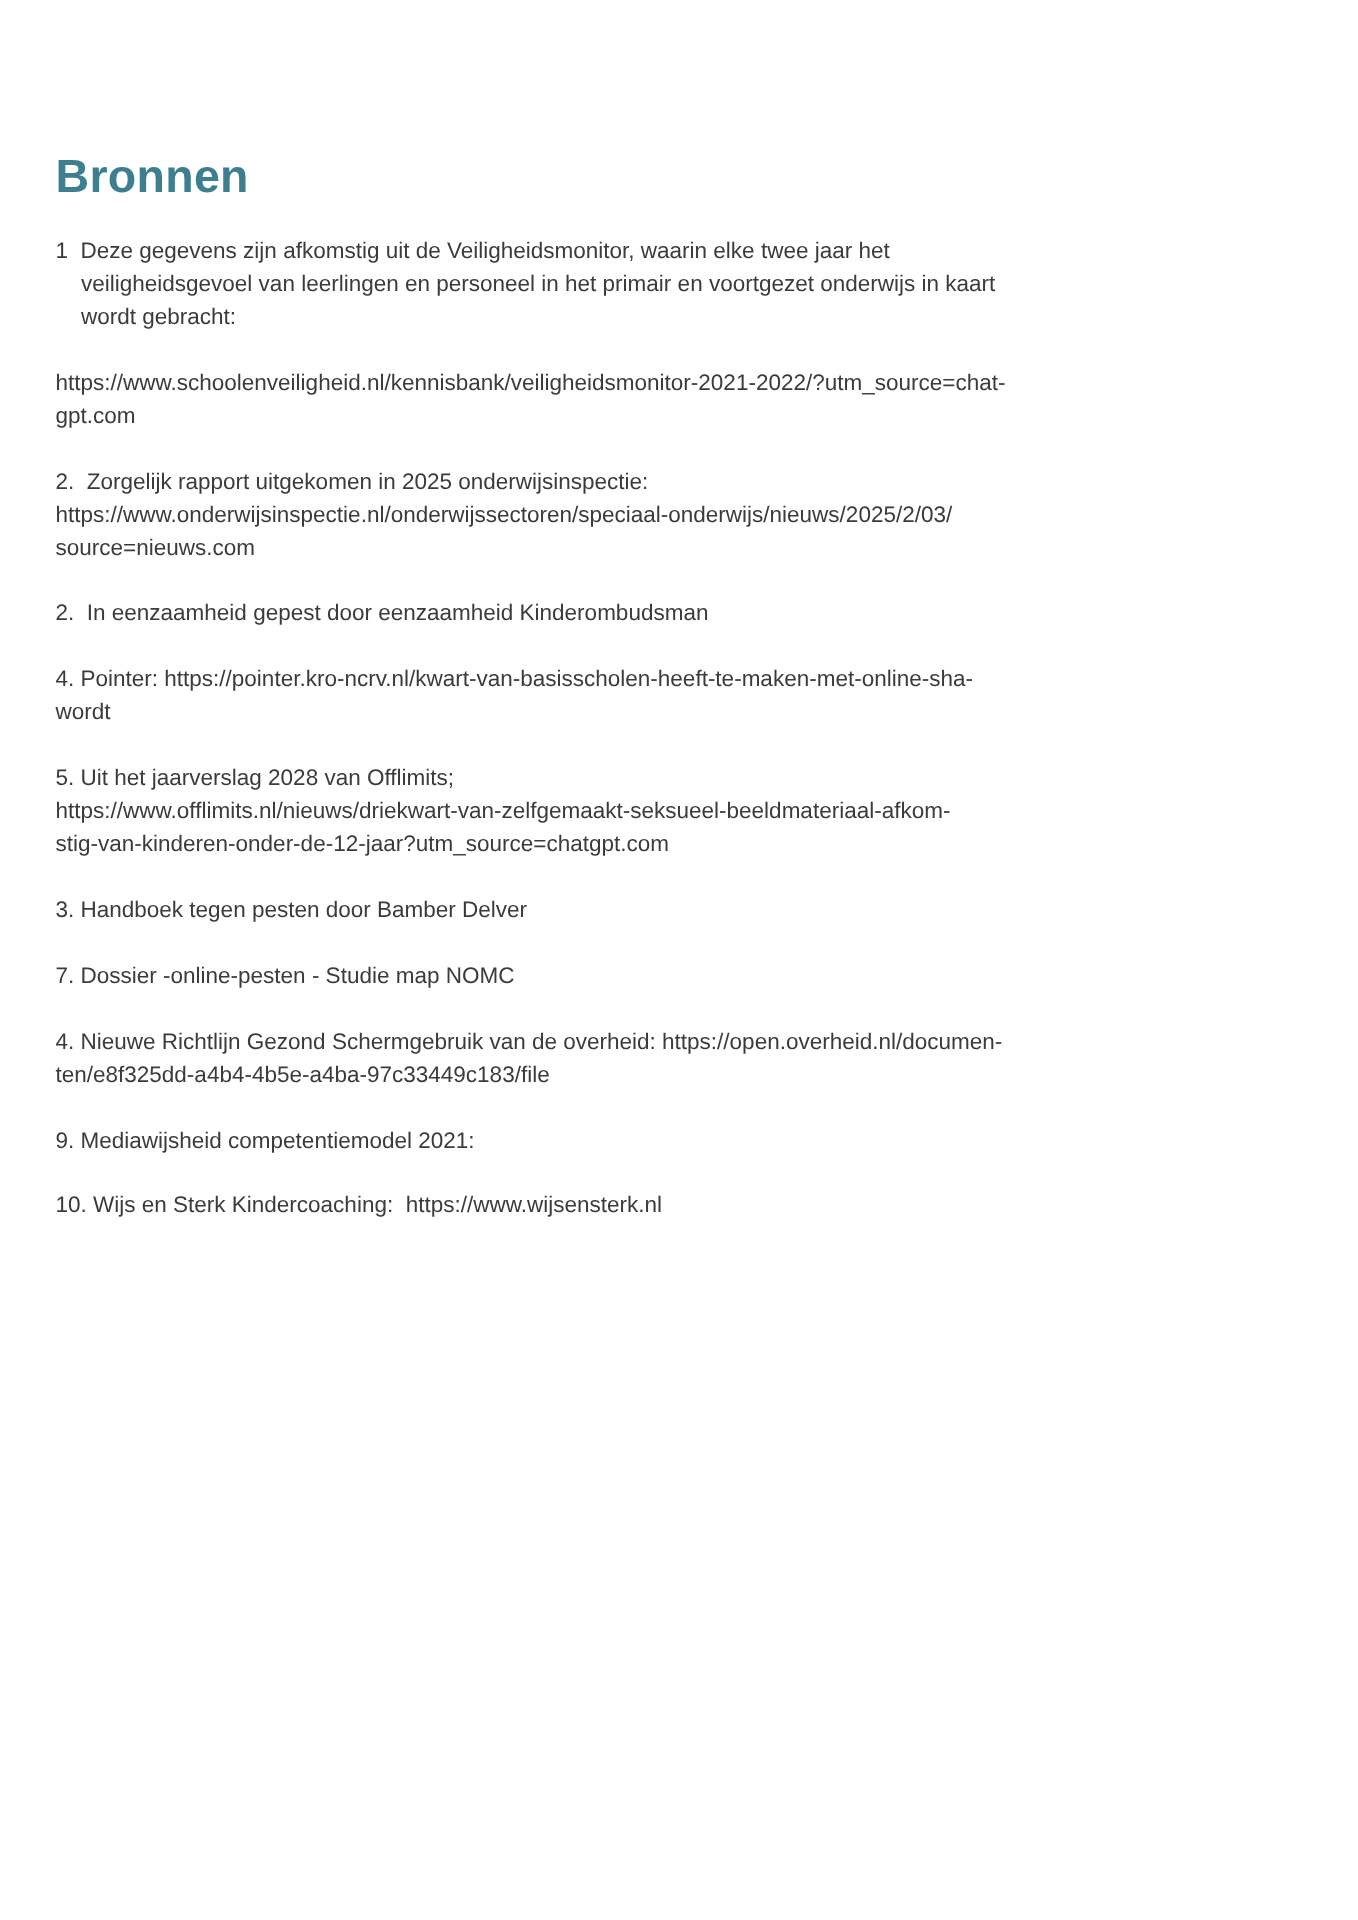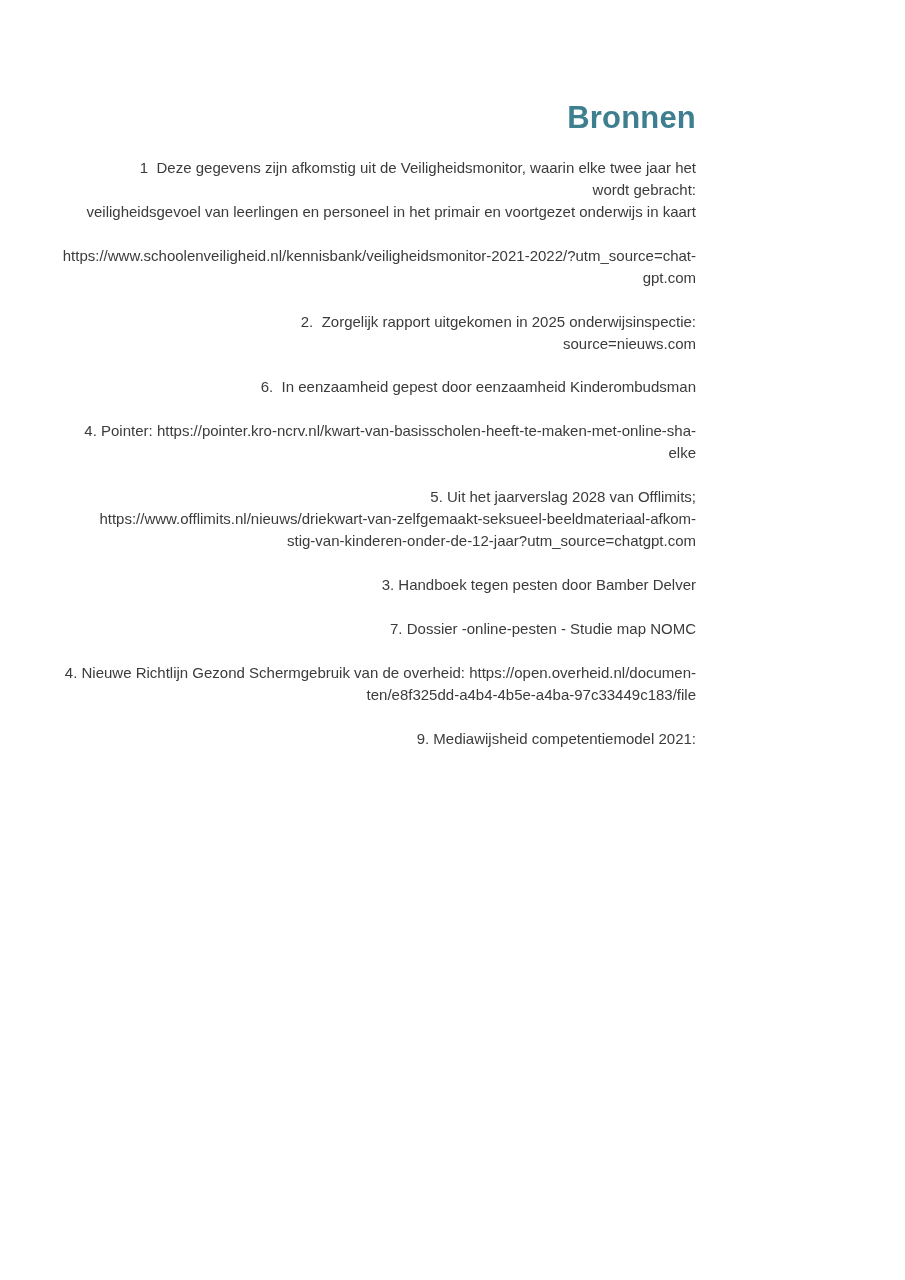--- a/index.html
+++ b/index.html
@@ -13,21 +13,20 @@
     font-family: "Liberation Sans", "DejaVu Sans", sans-serif;
     color: #3b3b3b;
     overflow: hidden;
   }
   .page {
     box-sizing: border-box;
     width: 726px;
     height: 1280px;
     padding: 101px 30px 0 37px;
     background: #ffffff;
-    text-align: right;
   }
   h1.page-title {
     margin: 0 0 23px 0;
     font-size: 31px;
     line-height: 33px;
     font-weight: bold;
     color: #3e7f8f;
     letter-spacing: 0.2px;
   }
   .para {
@@ -46,41 +45,42 @@
 </style>
 </head>
 <body>
 
 <div class="page">
 
   <h1 class="page-title">Bronnen</h1>
 
   <div class="para">
     <span class="line">1  Deze gegevens zijn afkomstig uit de Veiligheidsmonitor, waarin elke twee jaar het</span>
+    <span class="line hang">veiligheidsgevoel van leerlingen en personeel in het primair en voortgezet onderwijs in kaart</span>
     <span class="line hang">wordt gebracht:</span>
-    <span class="line hang">veiligheidsgevoel van leerlingen en personeel in het primair en voortgezet onderwijs in kaart</span>
   </div>
 
   <div class="para">
     <span class="line">https://www.schoolenveiligheid.nl/kennisbank/veiligheidsmonitor-2021-2022/?utm_source=chat-</span>
     <span class="line">gpt.com</span>
   </div>
 
   <div class="para">
     <span class="line">2.  Zorgelijk rapport uitgekomen in 2025 onderwijsinspectie:</span>
+    <span class="line">https://www.onderwijsinspectie.nl/onderwijssectoren/speciaal-onderwijs/nieuws/2025/2/03/</span>
     <span class="line">source=nieuws.com</span>
   </div>
 
   <div class="para">
-    <span class="line">6.  In eenzaamheid gepest door eenzaamheid Kinderombudsman</span>
+    <span class="line">2.  In eenzaamheid gepest door eenzaamheid Kinderombudsman</span>
   </div>
 
   <div class="para">
     <span class="line">4. Pointer: https://pointer.kro-ncrv.nl/kwart-van-basisscholen-heeft-te-maken-met-online-sha-</span>
-    <span class="line">elke</span>
+    <span class="line">wordt</span>
   </div>
 
   <div class="para">
     <span class="line">5. Uit het jaarverslag 2028 van Offlimits;</span>
     <span class="line">https://www.offlimits.nl/nieuws/driekwart-van-zelfgemaakt-seksueel-beeldmateriaal-afkom-</span>
     <span class="line">stig-van-kinderen-onder-de-12-jaar?utm_source=chatgpt.com</span>
   </div>
 
   <div class="para">
     <span class="line">3. Handboek tegen pesten door Bamber Delver</span>
@@ -92,14 +92,17 @@
 
   <div class="para">
     <span class="line">4. Nieuwe Richtlijn Gezond Schermgebruik van de overheid: https://open.overheid.nl/documen-</span>
     <span class="line">ten/e8f325dd-a4b4-4b5e-a4ba-97c33449c183/file</span>
   </div>
 
   <div class="para">
     <span class="line">9. Mediawijsheid competentiemodel 2021:</span>
   </div>
 
+  <div class="para">
+    <span class="line">10. Wijs en Sterk Kindercoaching:  https://www.wijsensterk.nl</span>
+  </div>
 
 </div>
 
 </body></html>

